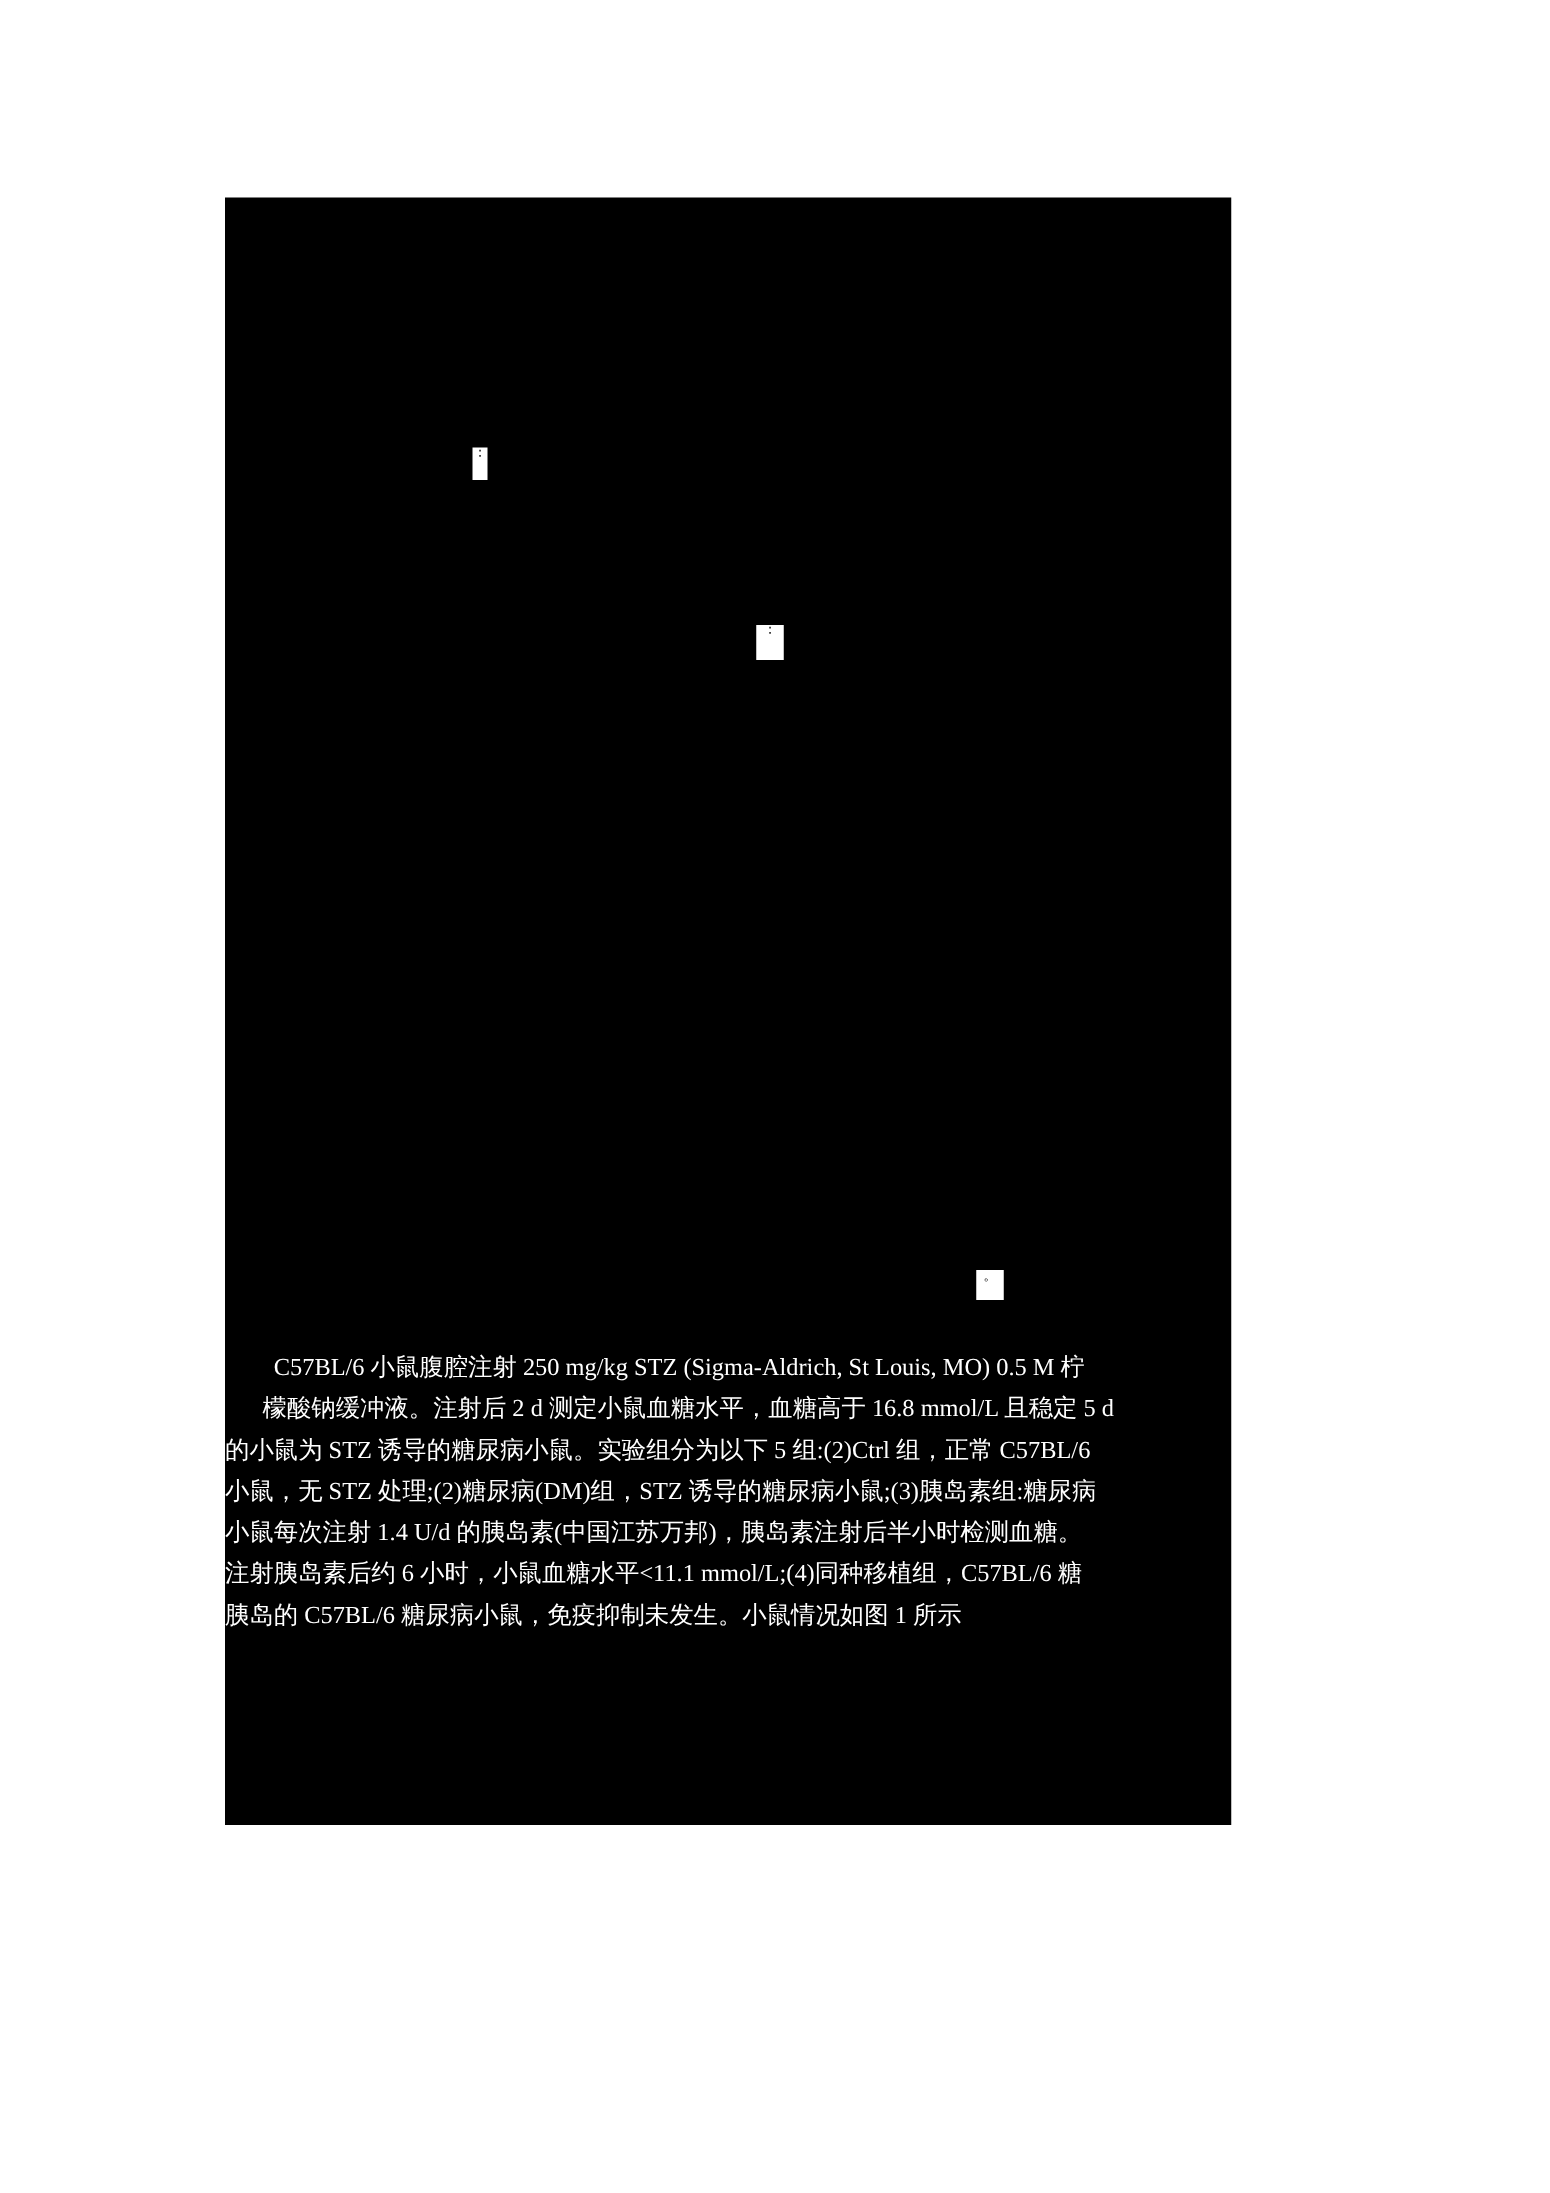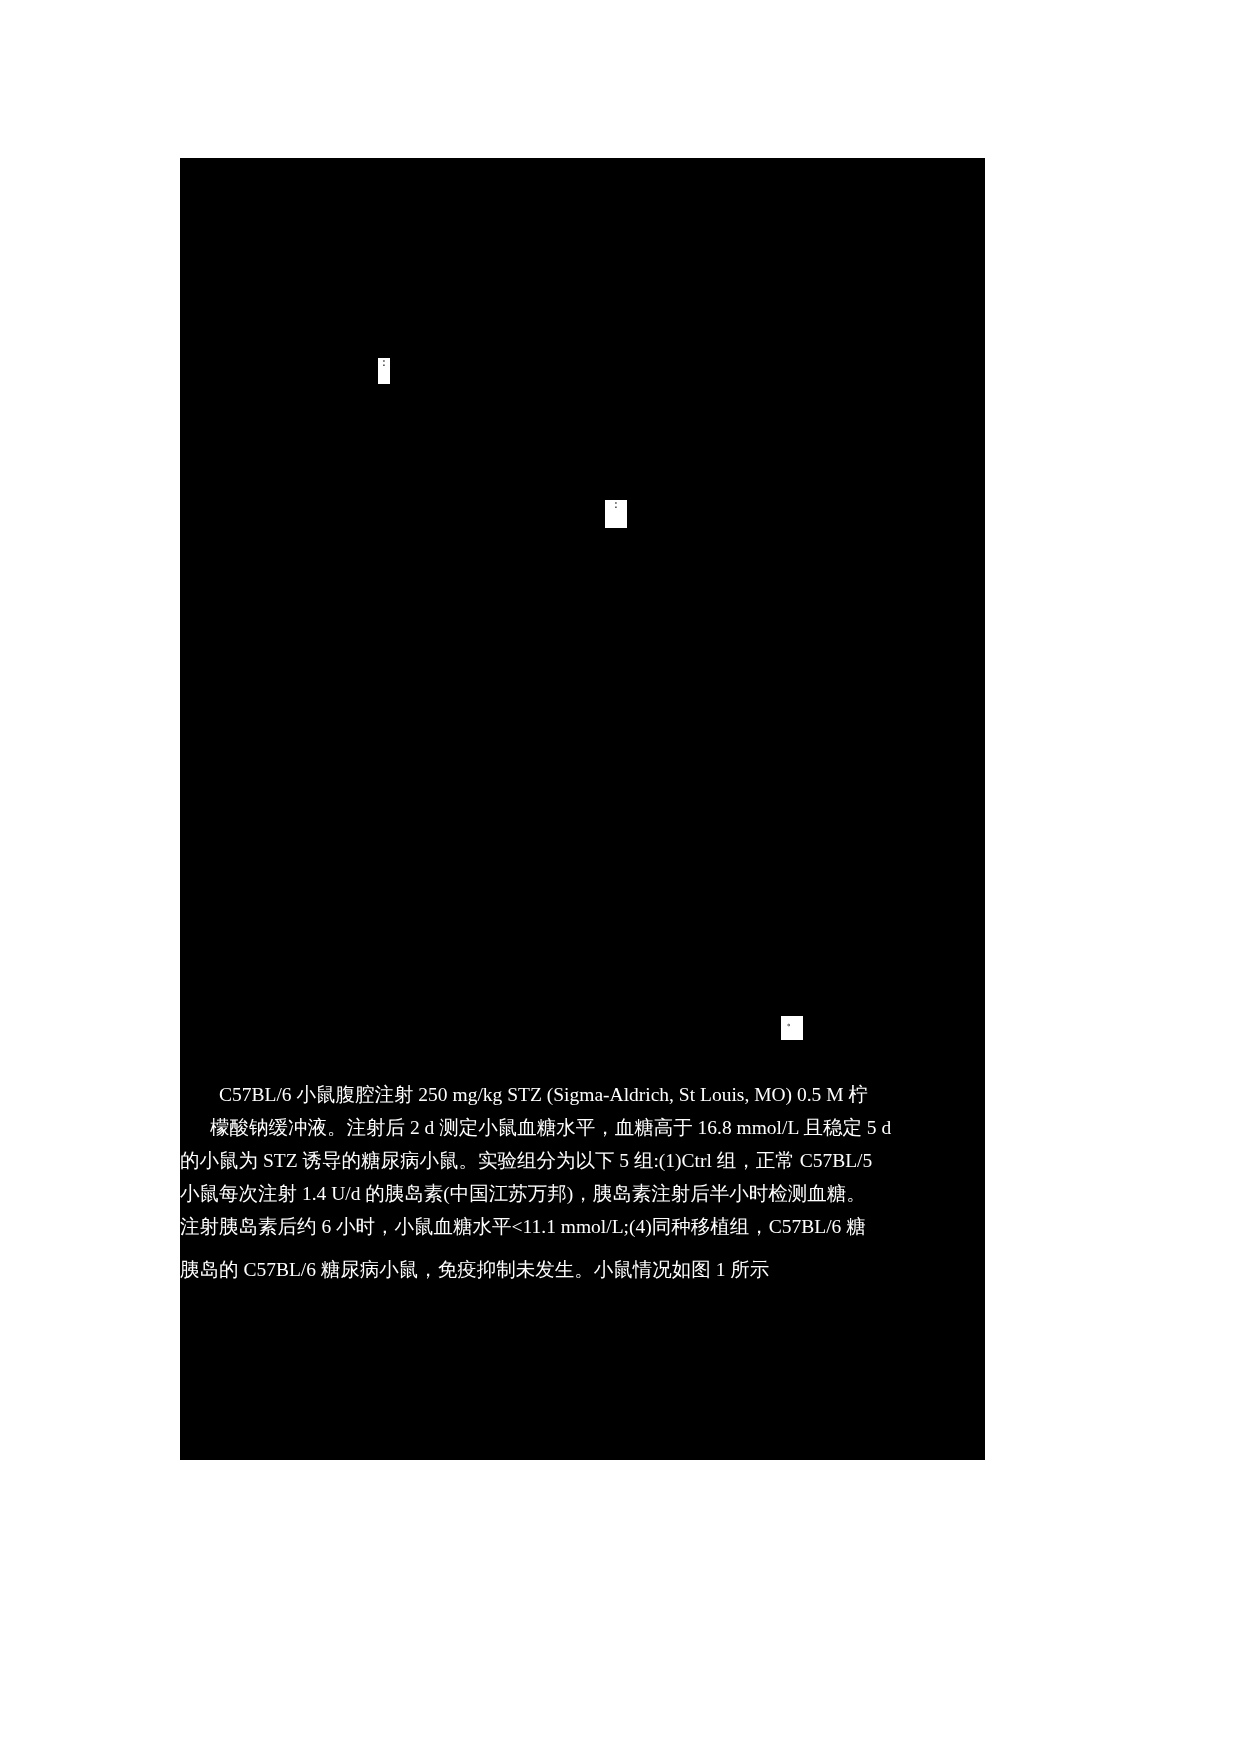--- a/index.html
+++ b/index.html
@@ -72,20 +72,21 @@
   <div class="blackout"></div>
 
   <div class="speck speck-1">∶</div>
   <div class="speck speck-2">∶</div>
   <div class="speck speck-3">。</div>
 
   <div class="text-block">
     <p class="para">
       <span class="line" style="text-indent: 39px;">C57BL/6 小鼠腹腔注射 250 mg/kg STZ (Sigma-Aldrich, St Louis, MO) 0.5 M 柠</span>
       <span class="line" style="text-indent: 0px; padding-left: 30px;">檬酸钠缓冲液。注射后 2 d 测定小鼠血糖水平，血糖高于 16.8 mmol/L 且稳定 5 d</span>
-      <span class="line" style="text-indent: 0px;">的小鼠为 STZ 诱导的糖尿病小鼠。实验组分为以下 5 组:(1)Ctrl 组，正常 C57BL/5</span>
+      <span class="line" style="text-indent: 0px;">的小鼠为 STZ 诱导的糖尿病小鼠。实验组分为以下 5 组:(2)Ctrl 组，正常 C57BL/6</span>
+      <span class="line" style="text-indent: 0px;">小鼠，无 STZ 处理;(2)糖尿病(DM)组，STZ 诱导的糖尿病小鼠;(3)胰岛素组:糖尿病</span>
       <span class="line" style="text-indent: 0px;">小鼠每次注射 1.4 U/d 的胰岛素(中国江苏万邦)，胰岛素注射后半小时检测血糖。</span>
       <span class="line" style="text-indent: 0px;">注射胰岛素后约 6 小时，小鼠血糖水平&lt;11.1 mmol/L;(4)同种移植组，C57BL/6 糖</span>
-      <span class="line" style="text-indent: 0px; margin-top: 10px;">胰岛的 C57BL/6 糖尿病小鼠，免疫抑制未发生。小鼠情况如图 1 所示</span>
+      <span class="line" style="text-indent: 0px;">胰岛的 C57BL/6 糖尿病小鼠，免疫抑制未发生。小鼠情况如图 1 所示</span>
     </p>
   </div>
 
 </div>
 
 </body></html>

